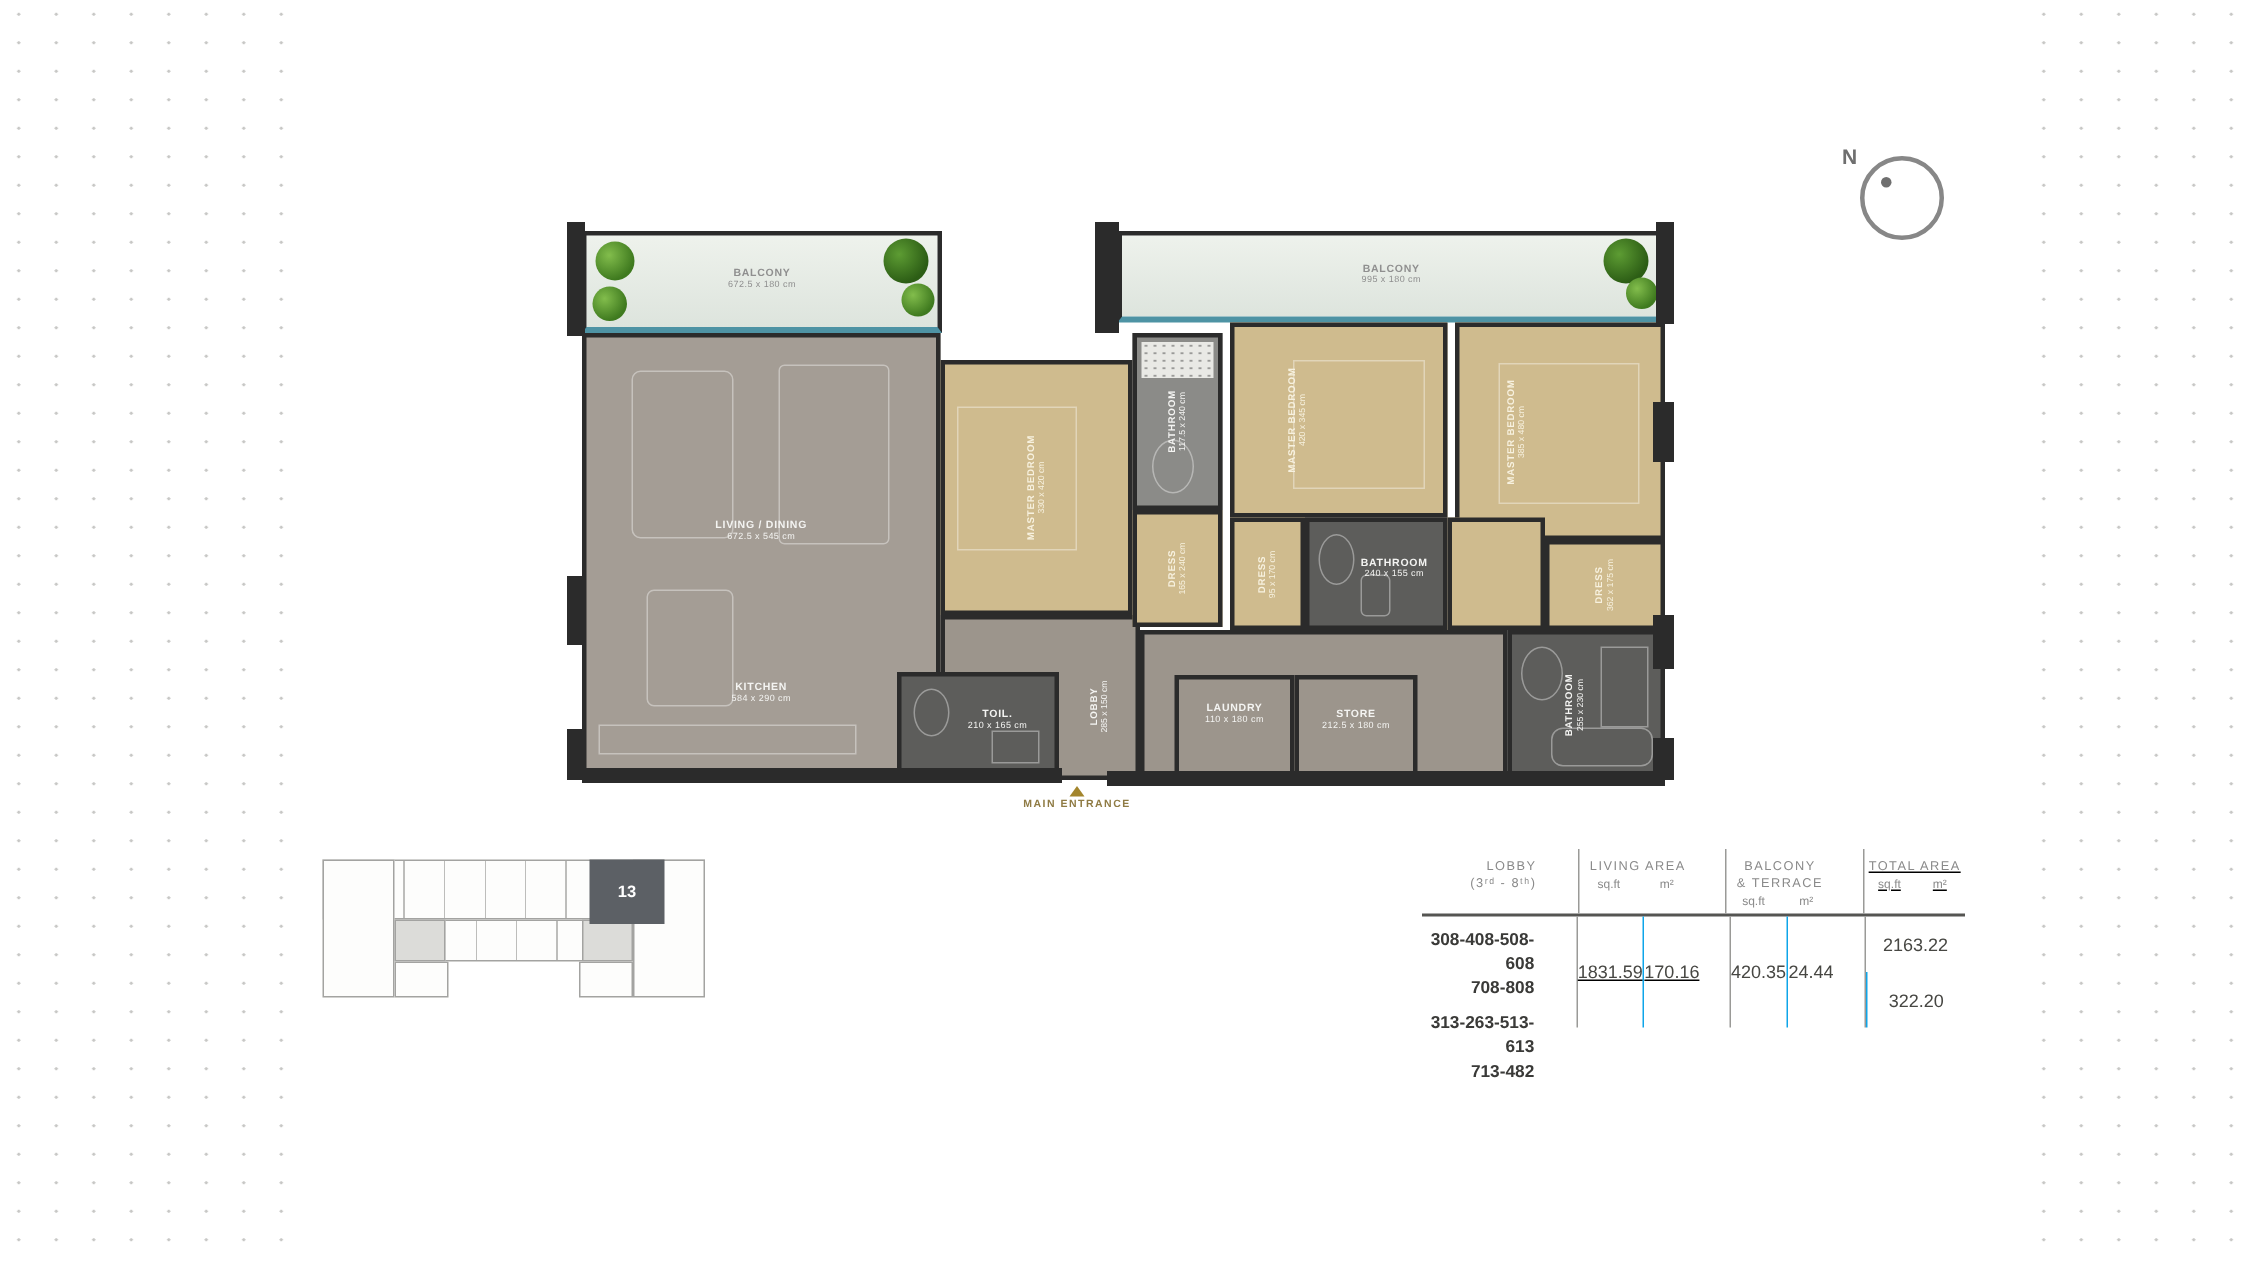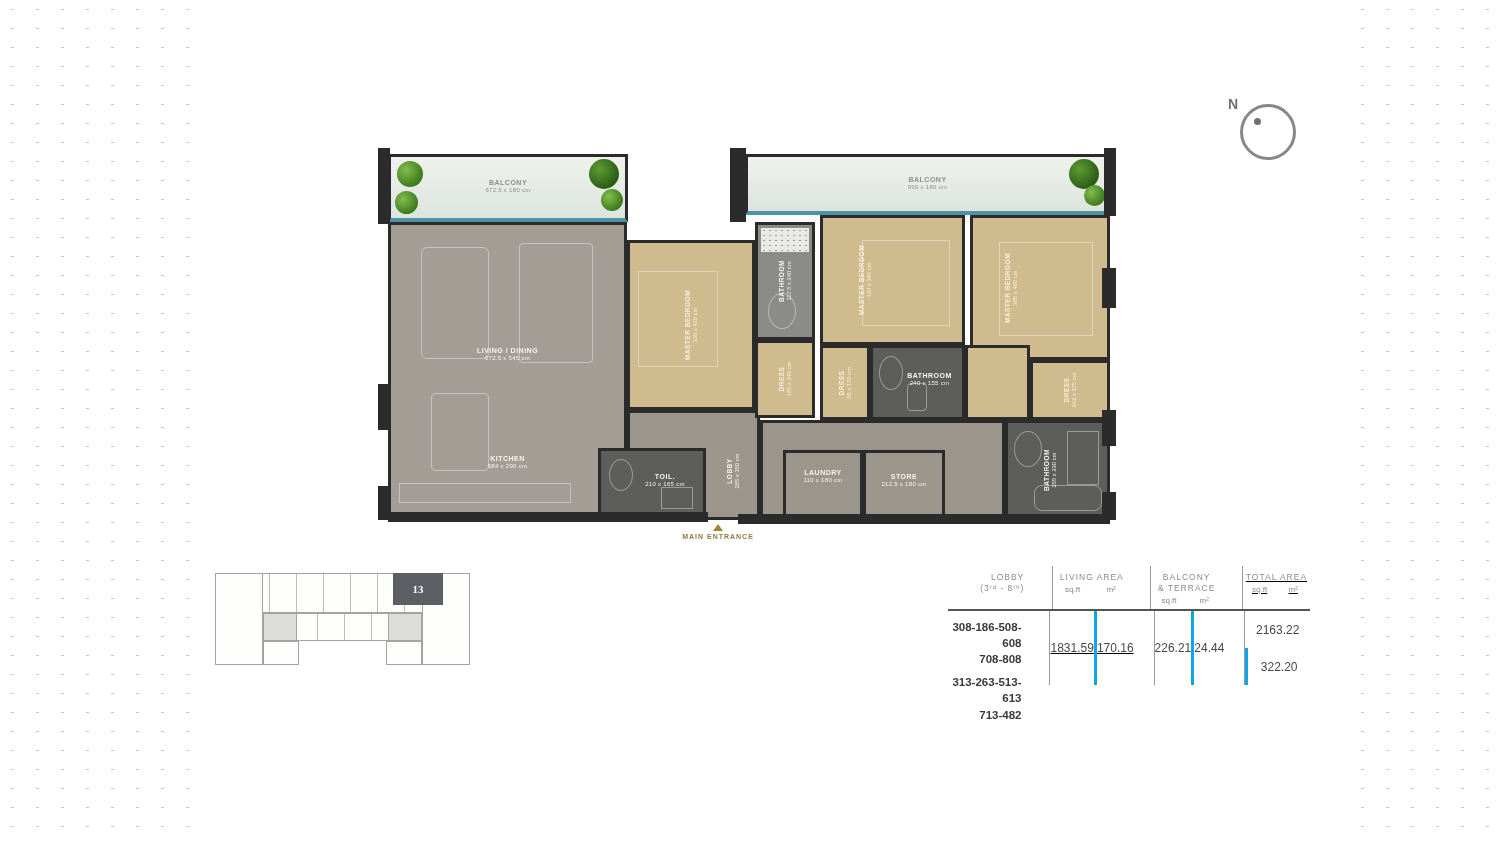--- a/index.html
+++ b/index.html
@@ -56,21 +56,21 @@
   
   #area-table{position:absolute;left:948px;top:566px;width:362px;}
   .at-head{display:flex;border-bottom:2px solid #555552;}
   .at-body{display:flex;}
   .at-col{box-sizing:border-box;}
   .at-h{font-size:8.5px;letter-spacing:1px;color:#8a8a8a;text-align:center;line-height:1.3;}
   .at-sub{display:flex;font-size:8px;color:#8a8a8a;margin-top:2px;}
   .at-sub div{flex:1;text-align:center;}
   .at-val{font-size:12px;color:#474743;display:flex;align-items:center;justify-content:center;flex:1;}
   .vdiv{border-left:1.5px solid #9a9a97;margin-left:20px;}
-  .vdiv-lt{border-left:3px solid #0ea5e9;}
+  .vdiv-lt{border-left:1px solid #0ea5e9;}
   .at-units{font-size:11.5px;font-weight:bold;color:#3a3a38;text-align:right;line-height:1.4;padding-right:8px;}
   .at-units .grp{margin-bottom:7px;}
 </style>
 </head>
 <body>
 
 <div class="panel"></div>
 
 <div id="plan">
 
@@ -244,21 +244,21 @@
 
 <div class="abs" style="left:215px;top:565px;width:265px;height:108px;">
   <div class="abs kp kp-cells" style="left:0;top:8px;width:255px;height:40px;"></div>
   <div class="abs kp" style="left:0;top:8px;width:48px;height:92px;"></div>
   <div class="abs kp" style="left:207px;top:8px;width:48px;height:92px;"></div>
   <div class="abs kp kp-cells" style="left:48px;top:48px;width:159px;height:28px;"></div>
   <div class="abs kp kp-shaded" style="left:48px;top:48px;width:34px;height:28px;"></div>
   <div class="abs kp kp-shaded" style="left:173px;top:48px;width:34px;height:28px;"></div>
   <div class="abs kp" style="left:48px;top:76px;width:36px;height:24px;"></div>
   <div class="abs kp" style="left:171px;top:76px;width:36px;height:24px;"></div>
-  <div id="kp-unit" class="abs" style="left:178px;top:8px;width:50px;height:32px;font-family:Liberation Serif, serif;">13</div>
+  <div id="kp-unit" class="abs" style="left:178px;top:8px;width:50px;height:43px;">13</div>
 </div>
 
 <div id="area-table">
   <div class="at-head">
     <div class="at-col" style="width:100px;padding:6px 8px 4px 0;">
       <div class="at-h" style="text-align:right;">
         <div>LOBBY</div>
         <div>(3ʳᵈ - 8ᵗʰ)</div>
       </div>
     </div>
@@ -283,34 +283,34 @@
       <div class="at-h">TOTAL AREA</div>
       <div class="at-sub">
         <div>sq.ft</div>
         <div>m²</div>
       </div>
     </div>
   </div>
   <div class="at-body" style="height:74px;">
     <div class="at-col at-units" style="width:100px;padding-top:8px;">
       <div class="grp">
-        <div>308-186-508-608</div>
+        <div>308-408-508-608</div>
         <div>708-808</div>
       </div>
       <div class="grp">
         <div>313-263-513-613</div>
         <div>713-482</div>
       </div>
     </div>
     <div class="at-col vdiv" style="width:94px;display:flex;text-decoration:underline;">
       <div class="at-val">1831.59</div>
       <div class="at-val vdiv-lt">170.16</div>
     </div>
     <div class="at-col vdiv" style="width:86px;display:flex;">
-      <div class="at-val">226.21</div>
+      <div class="at-val">420.35</div>
       <div class="at-val vdiv-lt">24.44</div>
     </div>
     <div class="at-col vdiv" style="width:82px;display:flex;flex-direction:column;">
       <div class="at-val">2163.22</div>
       <div class="at-val vdiv-lt">322.20</div>
     </div>
   </div>
 </div>
 
 </body></html>

